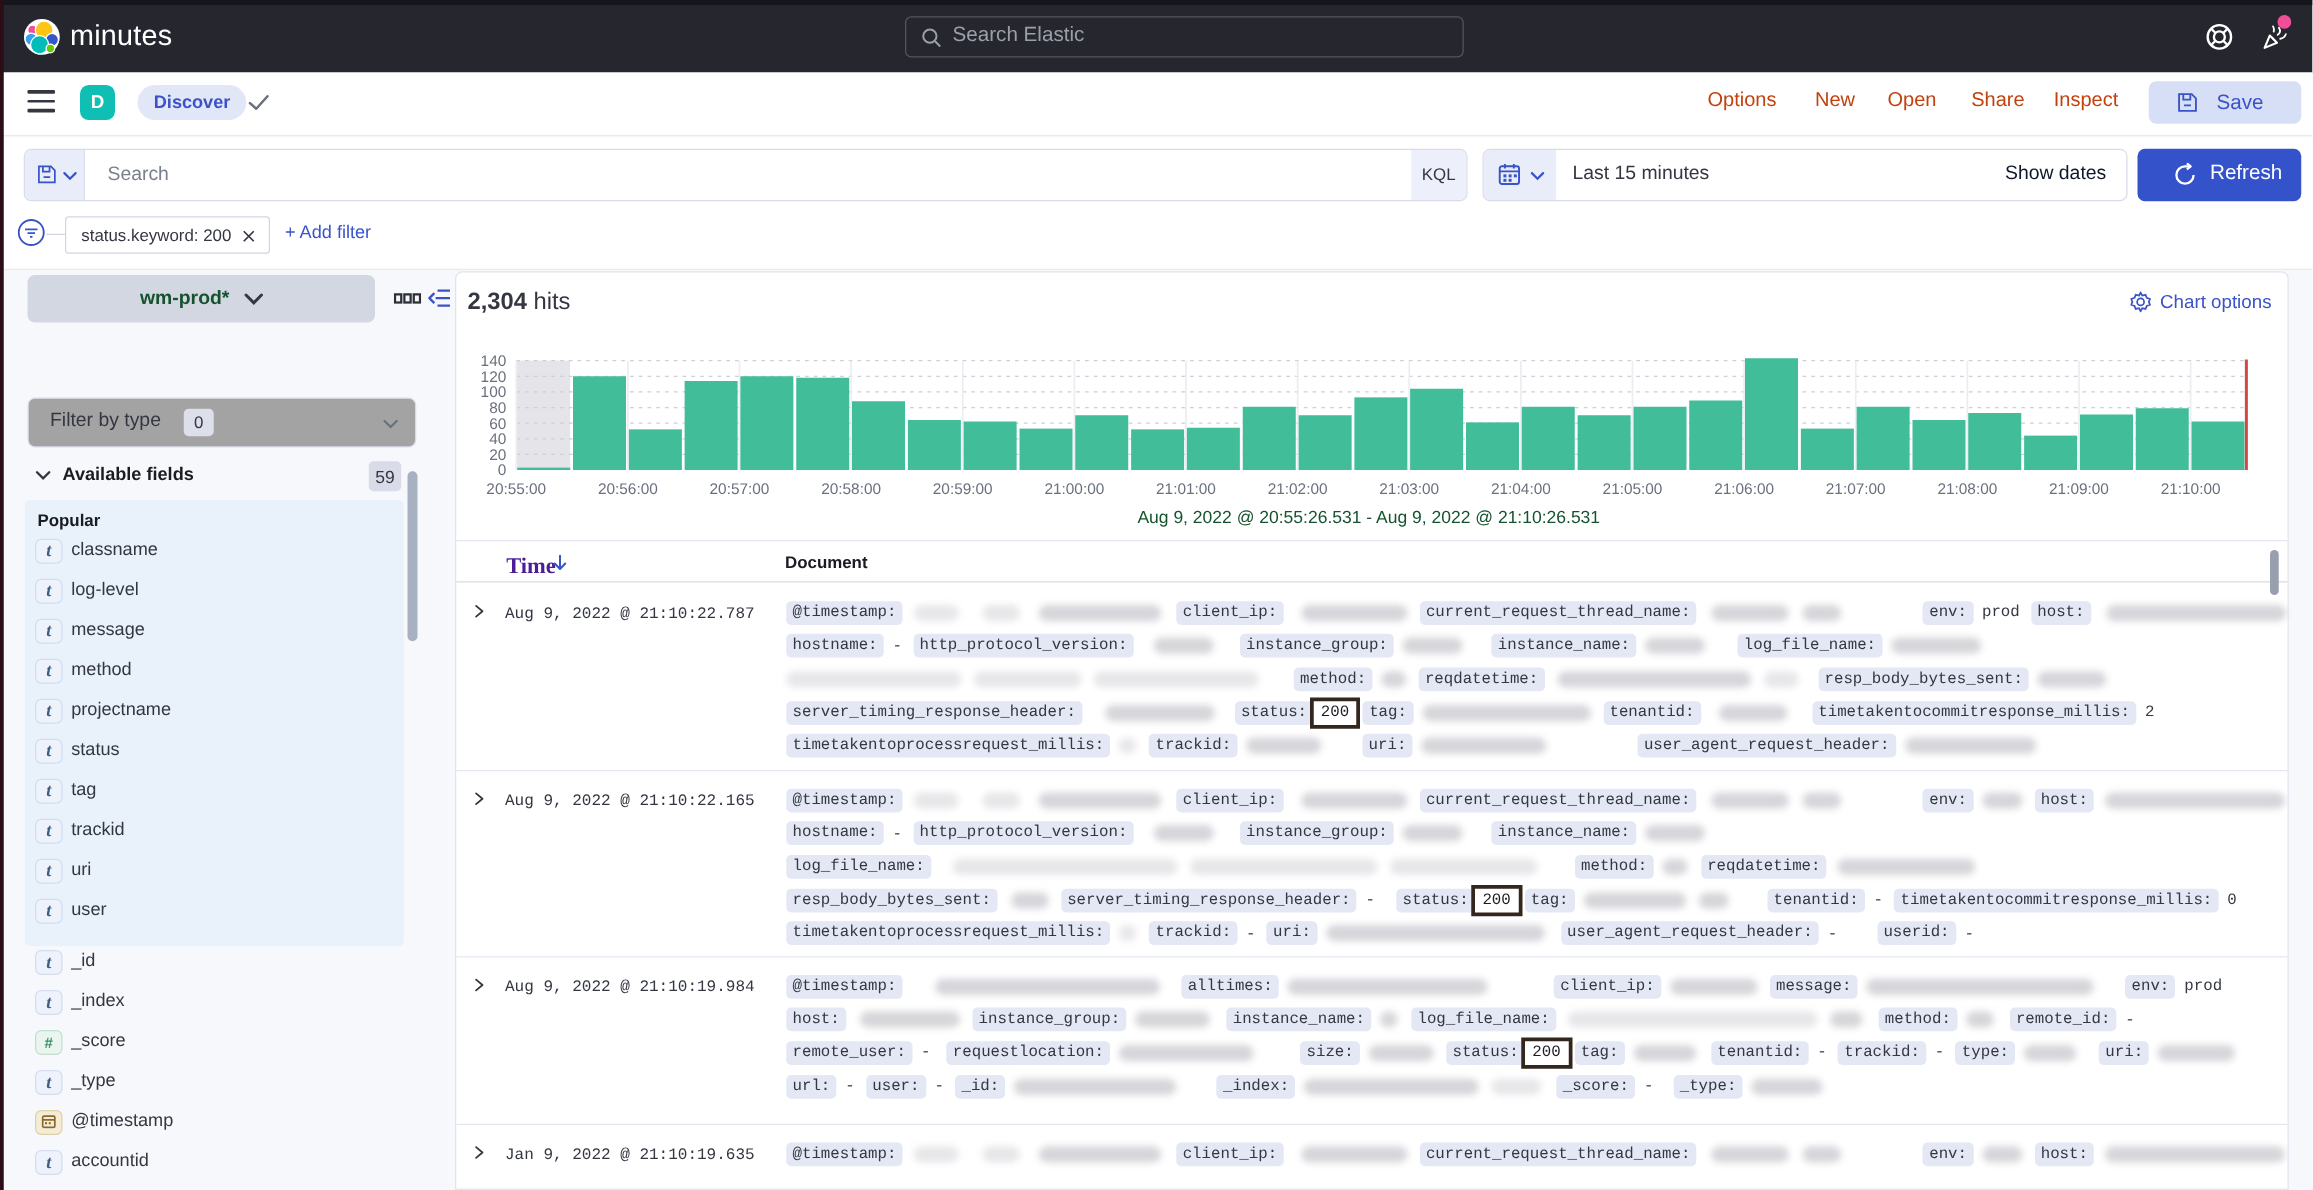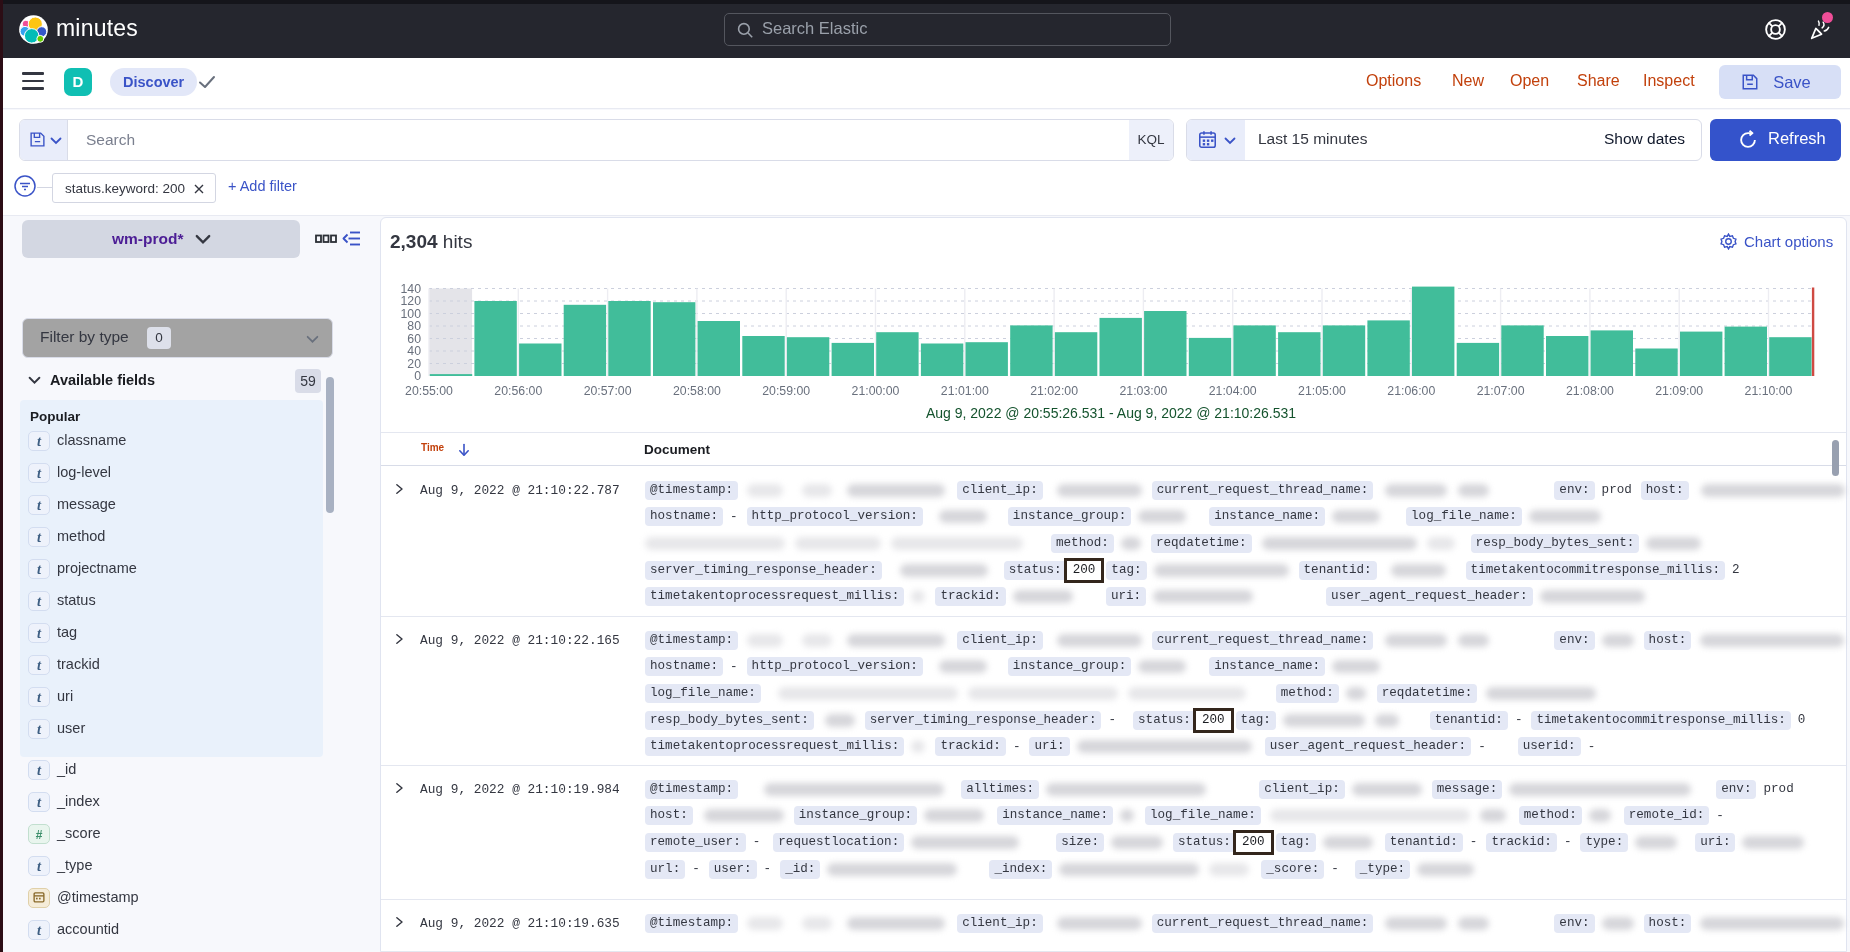--- a/index.html
+++ b/index.html
@@ -30,43 +30,43 @@
 #dprefix { position:absolute; left:0; top:0; width:58px; height:40px; background:#e9edfa; border-radius:5px 0 0 5px; }
 #dpick .txt { position:absolute; left:71px; top:10px; font-size:15.5px; color:#343741; }
 #dpick .show { position:absolute; right:16px; top:10px; font-size:15.5px; color:#0f172a; }
 #refresh { position:absolute; left:1710px; top:9px; width:131px; height:42px; background:#3453cb; border-radius:6px; color:#fff; }
 #refresh span { position:absolute; left:58px; top:10px; font-size:16.5px; }
 #frow { position:absolute; left:0; top:170px; width:1850px; height:46px; background:#fff; border-bottom:1px solid #e8eaf2; }
 #fpill { position:absolute; left:52px; top:3px; height:30px; padding:0 30px 0 12px; border:1px solid #d3d6e2; border-radius:3px; background:#fff; font-size:13.5px; color:#343741; line-height:29px; }
 #addfilter { position:absolute; left:228px; top:8px; color:#3a53c7; font-size:14.5px; }
 #sidebar { position:absolute; left:3px; top:216px; width:361px; height:736px; }
 #ipbtn { position:absolute; left:19px; top:4px; width:278px; height:38px; background:#d3d7e2; border-radius:6px; }
-#ipbtn b { position:absolute; left:90px; top:0; font-size:15.5px; color:#4c1d95; line-height:38px; }
+#ipbtn b { position:absolute; left:90px; top:0; font-size:15.5px; color:#14532d; line-height:38px; }
 #fsearch { position:absolute; left:19px; top:56px; width:311px; height:40px; background:#fff; border:1px solid #d9dce8; border-radius:6px; }
 #fsearch .ph { position:absolute; left:40px; top:9px; font-size:15.5px; color:#69707d; }
 #ftype { position:absolute; left:19px; top:102px; width:311px; height:40px; background:#a3a3a3; border:1px solid #d9dce8; border-radius:6px; }
 #ftype .lbl { position:absolute; left:17px; top:9px; font-size:15.5px; color:#343741; }
 #ftype .cnt { position:absolute; left:124px; top:8px; width:24px; height:22px; background:#dde0ea; border-radius:4px; text-align:center; line-height:22px; font-size:13.5px; color:#343741; }
 #avail { position:absolute; top:155px; }
 #avail b { font-size:14.5px; color:#1a1c21; }
 #availcnt { position:absolute; left:292px; top:153px; width:26px; height:24px; background:#d9dce8; border-radius:4px; text-align:center; line-height:24px; font-size:14px; color:#343741; }
 #popular { position:absolute; left:17px; top:184px; width:303px; height:357px; background:#e9f1fb; border-radius:4px; }
 #popular .hdr { position:absolute; left:10px; top:9px; font-weight:bold; font-size:13.5px; color:#1a1c21; }
 .frow { position:absolute; left:0px; height:32px; width:100%; }
 .frow .fbadge { position:absolute; left:8px; top:6px; width:22px; height:20px; border-radius:5px; background:#eef2fb; border:1px solid #d3ddf0; text-align:center; }
 .frow .fbadge span { font-family:"Liberation Serif", serif; font-style:italic; font-weight:bold; font-size:14.5px; color:#3e5f83; line-height:18px; }
 .frow .fname { position:absolute; left:37px; top:7px; font-size:14.5px; color:#343741; }
 #sscroll { position:absolute; left:323px; top:161px; width:8px; height:136px; background:#a8b1c2; border-radius:4px; }
-#panel { position:absolute; left:380px; top:217px; width:1467px; height:735px; background:#fff; border:1px solid #e0e4f0; border-radius:6px 6px 0 0; }
+#panel { position:absolute; left:364px; top:217px; width:1467px; height:735px; background:#fff; border:1px solid #e0e4f0; border-radius:6px 6px 0 0; }
 #hits { position:absolute; left:9px; top:13px; font-size:19px; color:#343741; }
 #chartopt { position:absolute; left:1363px; top:15px; color:#3a53c7; font-size:15px; }
 #rangelbl { position:absolute; left:0px; top:187px; width:1460px; text-align:center; font-size:14px; color:#14532d; }
 #tscroll { position:absolute; left:1451px; top:222px; width:7px; height:36px; background:#98a0b0; border-radius:4px; }
 #thead { position:absolute; left:0; top:214px; width:1465px; height:34px; border-top:1px solid #e4e7f0; border-bottom:1px solid #d8dce8; }
-#thead .t1 { position:absolute; left:40px; top:9px; font-size:10px; font-weight:bold; color:#c2410c; }
+#thead .t1 { position:absolute; left:40px; top:9px; font-size:18px; font-weight:bold; color:#4c1d95;font-family:Liberation Serif, serif; }
 #thead .t2 { position:absolute; left:263px; top:9px; font-size:13.5px; font-weight:bold; color:#1a1c21; }
 .drow { position:absolute; left:0; width:1465px; border-bottom:1px solid #e4e7f0; }
 .drow .chev { position:absolute; left:12px; top:16px; }
 .drow .time { position:absolute; left:39px; top:16px; font-family:"Liberation Mono", monospace; font-size:12.8px; color:#343741; white-space:nowrap; }
 .doclines { position:absolute; left:264px; top:10px; }
 .dline { height:26.6px; display:flex; align-items:center; white-space:nowrap; }
 .fk { font-family:"Liberation Mono", monospace; font-size:12.6px; color:#343741; background:#e4e8f5; border-radius:4px; padding:2px 5px 3px 5px; margin-right:7px; }
 .bv { display:inline-block; height:13px; background:#c0c0c7; border-radius:7px; filter:blur(3px); opacity:0.65; margin-right:10px; }
 .bvl { opacity:0.38; }
 .tv { font-family:"Liberation Mono", monospace; font-size:12.6px; color:#343741; margin-right:9px; }
@@ -607,21 +607,21 @@
               <span class="tv">-</span>
               <span class="fk" style="margin-left:7px">_type:</span>
               <span class="bv" style="width:57px"></span>
             </div>
           </div>
         </div>
         <div class="drow" style="top:682px;height:52px">
           <svg class="chev" width="12" height="12" viewBox="0 0 14 14">
             <path d="M4.5 2 L10.5 7 L4.5 12" fill="none" stroke="#343741" stroke-width="1.7" stroke-linecap="round" stroke-linejoin="round"></path>
           </svg>
-          <span class="time">Aug 9, 2022 @ 21:10:19.635</span>
+          <span class="time">Jan 9, 2022 @ 21:10:19.635</span>
           <div class="doclines">
             <div class="dline">
               <span class="fk">@timestamp:</span>
               <span class="bv bvl" style="width:36px;margin-left:2px"></span>
               <span class="bv bvl" style="width:30px;margin-left:9px"></span>
               <span class="bv" style="width:98px;margin-left:5px"></span>
               <span class="fk" style="margin-left:2px">client_ip:</span>
               <span class="bv" style="width:85px;margin-left:7px"></span>
               <span class="fk">current_request_thread_name:</span>
               <span class="bv" style="width:62px;margin-left:5px"></span>

